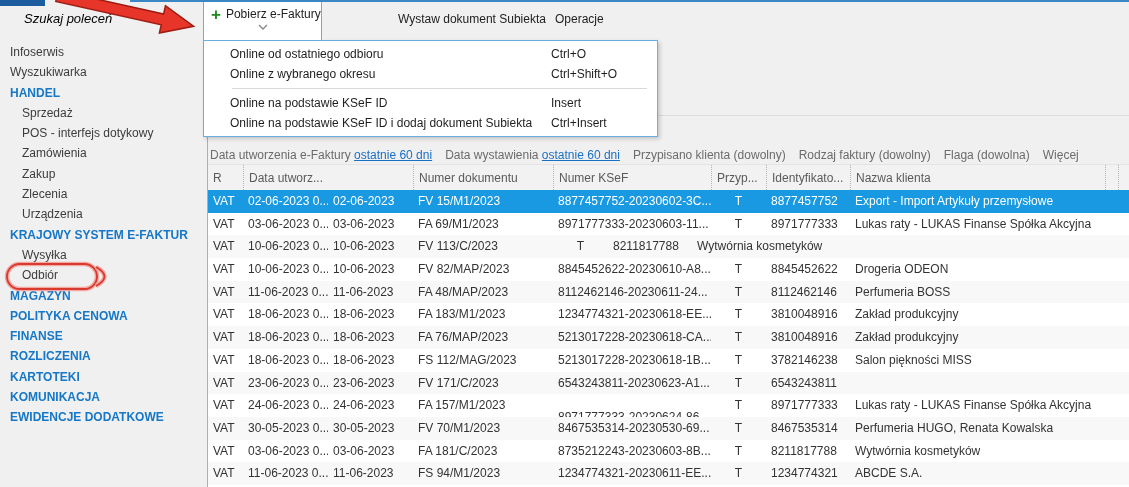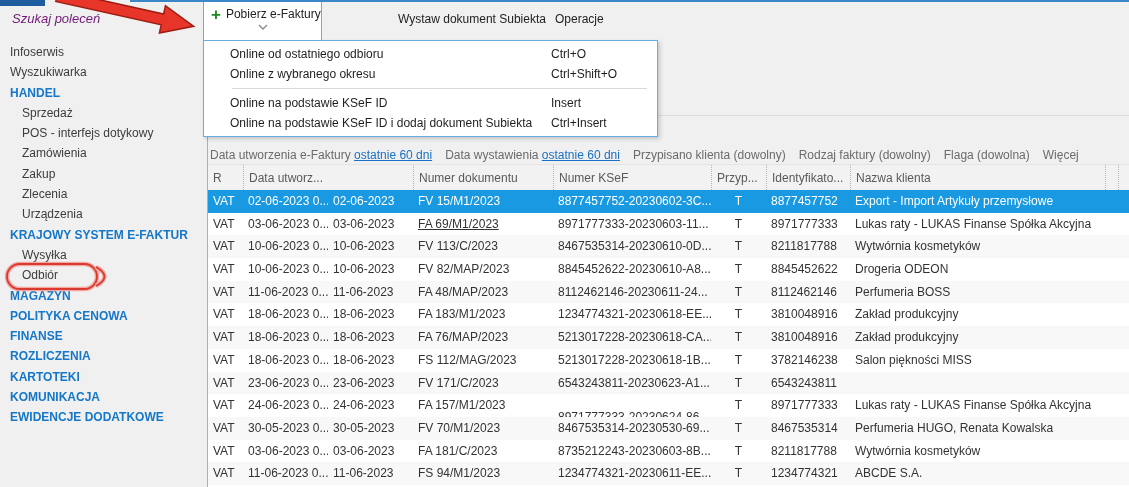--- a/index.html
+++ b/index.html
@@ -5,22 +5,22 @@
   html,body{margin:0;padding:0;background:#fff;}
   .app{position:relative;width:1129px;height:487px;overflow:hidden;
        font-family:"Liberation Sans",sans-serif;font-size:12px;color:#3c3c3c;background:#fff;}
 
   
   .topline-dark{position:absolute;left:0;top:0;width:45px;height:6px;background:#1d5c9e;z-index:40;}
   .topline{position:absolute;left:130px;top:0;right:0;height:2px;background:#3a87c8;z-index:40;}
 
   
   .sidebar{position:absolute;left:0;top:0;width:207px;height:487px;background:#f0f0f0;}
-  .sidebar-search{position:absolute;left:12px;top:11px;width:180px;font-size:13px;
-                  font-style:italic;color:#701a75;}
+  .sidebar-search{position:absolute;left:24px;top:11px;width:180px;font-size:13px;
+                  font-style:italic;color:#000000;}
   .nav{position:absolute;left:0;top:42px;width:207px;}
   .nav-item{height:20.3px;line-height:20.3px;padding-left:10px;white-space:nowrap;cursor:default;}
   .nav-item.sub{padding-left:22px;}
   .nav-item.cat{color:#1577c8;font-weight:bold;}
 
   
   .content{position:absolute;left:207px;top:2px;width:922px;height:485px;background:#f0f0f0;
            border-left:1px solid #8cb8dc;box-sizing:border-box;}
   .page-header-line{position:absolute;left:208px;top:115px;width:921px;height:0;
                     border-top:1px solid #dcdcdc;}
@@ -172,32 +172,31 @@
         <div class="td" style="width: 140px;">FV 15/M1/2023</div>
         <div class="td" style="width: 158px;">8877457752-20230602-3C...</div>
         <div class="td center" style="width: 55px;">T</div>
         <div class="td" style="width: 84px;">8877457752</div>
         <div class="td" style="width: 255px;">Export - Import Artykuły przemysłowe</div>
       </div>
       <div class="tr even">
         <div class="td" style="width: 35px;">VAT</div>
         <div class="td" style="width: 85px;">03-06-2023 0...</div>
         <div class="td" style="width: 85px;">03-06-2023</div>
-        <div class="td" style="width: 140px; text-decoration: underline;">FA 69/M1/2023</div>
+        <div class="td" style="width: 140px;">FA 69/M1/2023</div>
         <div class="td" style="width: 158px;">8971777333-20230603-11...</div>
         <div class="td center" style="width: 55px;">T</div>
         <div class="td" style="width: 84px;">8971777333</div>
         <div class="td" style="width: 255px;">Lukas raty - LUKAS Finanse Spółka Akcyjna</div>
       </div>
       <div class="tr odd">
         <div class="td" style="width: 35px;">VAT</div>
         <div class="td" style="width: 85px;">10-06-2023 0...</div>
         <div class="td" style="width: 85px;">10-06-2023</div>
         <div class="td" style="width: 140px;">FV 113/C/2023</div>
-        <div class="td" style="width: 158px;">8467535314-20230610-0D...</div>
         <div class="td center" style="width: 55px;">T</div>
         <div class="td" style="width: 84px;">8211817788</div>
         <div class="td" style="width: 255px;">Wytwórnia kosmetyków</div>
       </div>
       <div class="tr even">
         <div class="td" style="width: 35px;">VAT</div>
         <div class="td" style="width: 85px;">10-06-2023 0...</div>
         <div class="td" style="width: 85px;">10-06-2023</div>
         <div class="td" style="width: 140px;">FV 82/MAP/2023</div>
         <div class="td" style="width: 158px;">8845452622-20230610-A8...</div>

